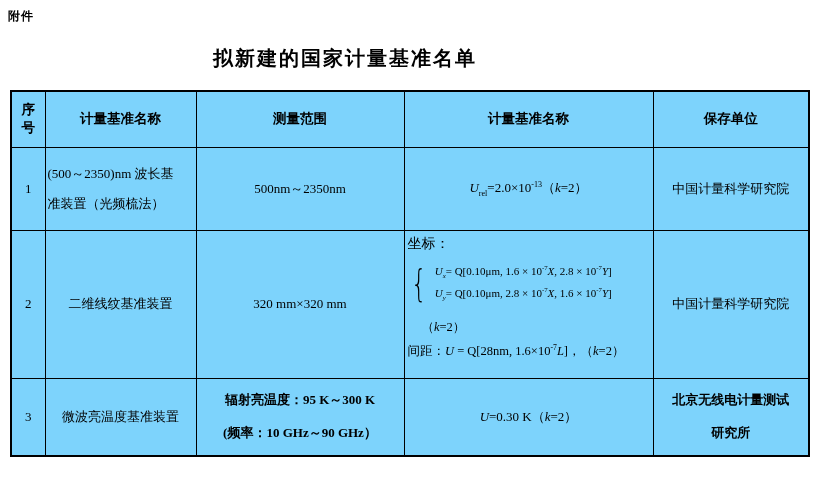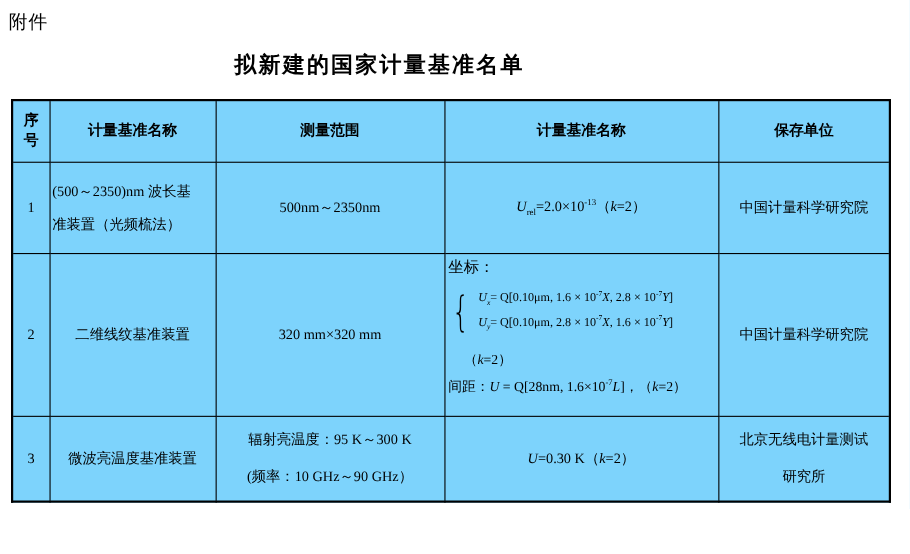--- a/index.html
+++ b/index.html
@@ -5,21 +5,21 @@
   html, body { margin: 0; padding: 0; background: #ffffff; }
   body {
     width: 827px; height: 504px;
     font-family: "Liberation Serif", "DejaVu Serif", serif;
     color: #000000;
     position: relative;
     overflow: hidden;
   }
   .attachment {
     position: absolute; left: 8px; top: 8px;
-    font-size: 17px; font-weight: normal;
+    font-size: 12px; font-weight: bold;
     letter-spacing: 1px;
   }
   .doc-title {
     position: absolute; left: 0; top: 45px; width: 690px;
     text-align: center; font-size: 20px; font-weight: bold;
     letter-spacing: 2px;
   }
   table.std-table {
     position: absolute; left: 10px; top: 90px;
     border-collapse: collapse; table-layout: fixed;
@@ -37,21 +37,21 @@
     font-size: 13px;
     overflow: hidden;
   }
   th { font-size: 13.5px; font-weight: bold; }
   tr.hdr { height: 56px; }
   tr.r1 { height: 83px; }
   tr.r2 { height: 148px; }
   tr.r3 { height: 78px; }
   td.name-wrap { text-align: left; padding: 2px 2px; }
   td.name-wrap .line { line-height: 2.3; white-space: nowrap; }
-  .twoline .line { line-height: 2.5; white-space: nowrap; }
+  .twoline .line { line-height: 2.5; white-space: nowrap; font-weight: bold; }
   td.unc-complex {
     vertical-align: top; text-align: left;
     padding: 2px 2px 2px 3px;
   }
   .coord-label { font-size: 14px; line-height: 1.5; }
   .eq-group { display: flex; align-items: center; margin: 7px 0 0 3px; }
   .brace {
     font-family: "DejaVu Sans", sans-serif;
     font-size: 38px; font-weight: 300; line-height: 1;
     transform: scaleX(0.65); transform-origin: left center;

